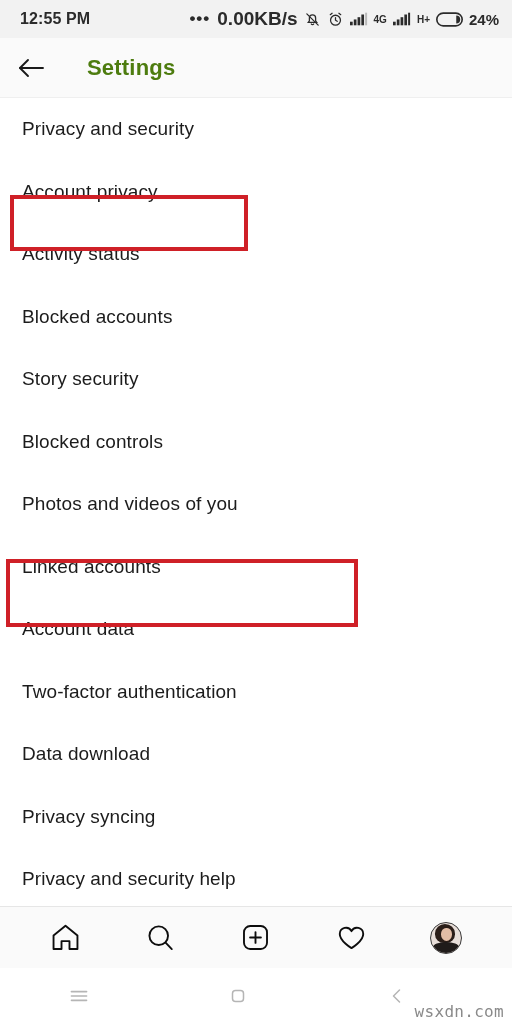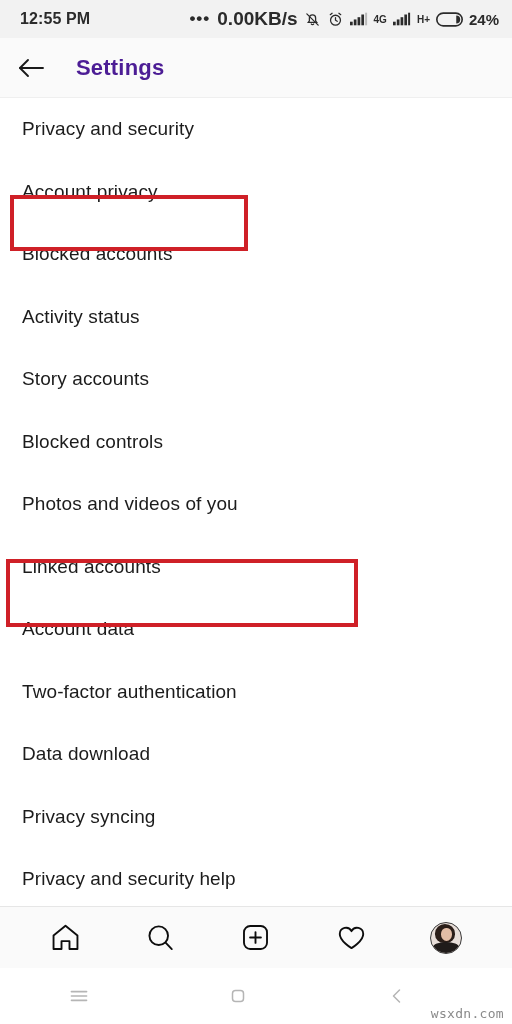--- a/index.html
+++ b/index.html
@@ -82,22 +82,22 @@
     width: 38px;
     height: 38px;
     display: flex;
     align-items: center;
     justify-content: center;
     cursor: pointer;
   }
   .appbar .title {
     font-size: 22px;
     font-weight: bold;
-    color: #4c1d95;
-    margin-left: 26px;
+    color: #4d7c0f;
+    margin-left: 37px;
     letter-spacing: .2px;
   }
 
   
   .list {
     position: relative;
     flex: 1 1 auto;
     background: #ffffff;
     padding-top: 0px;
     overflow: hidden;
@@ -191,21 +191,21 @@
     display: flex;
     align-items: center;
     justify-content: center;
     cursor: pointer;
   }
   .sysnav .spacer { flex: 0 0 36px; }
   .watermark {
     position: absolute;
     right: 8px;
     bottom: 3px;
-    font-size: 13px;
+    font-size: 16px;
     color: #8a8a8a;
     font-family: "DejaVu Sans Mono", monospace;
     letter-spacing: .3px;
   }
 </style>
 </head>
 <body>
 
 <div class="phone">
 
@@ -278,27 +278,27 @@
   </div>
 
   <div class="list" id="settings-list">
       <div class="list-item">
         <span>Privacy and security</span>
       </div>
       <div class="list-item">
         <span>Account privacy</span>
       </div>
       <div class="list-item">
+        <span>Activity status</span>
+      </div>
+      <div class="list-item">
         <span>Blocked accounts</span>
       </div>
       <div class="list-item">
-        <span>Activity status</span>
-      </div>
-      <div class="list-item">
-        <span>Story accounts</span>
+        <span>Story security</span>
       </div>
       <div class="list-item">
         <span>Blocked controls</span>
       </div>
       <div class="list-item">
         <span>Photos and videos of you</span>
       </div>
       <div class="list-item">
         <span>Linked accounts</span>
       </div>

